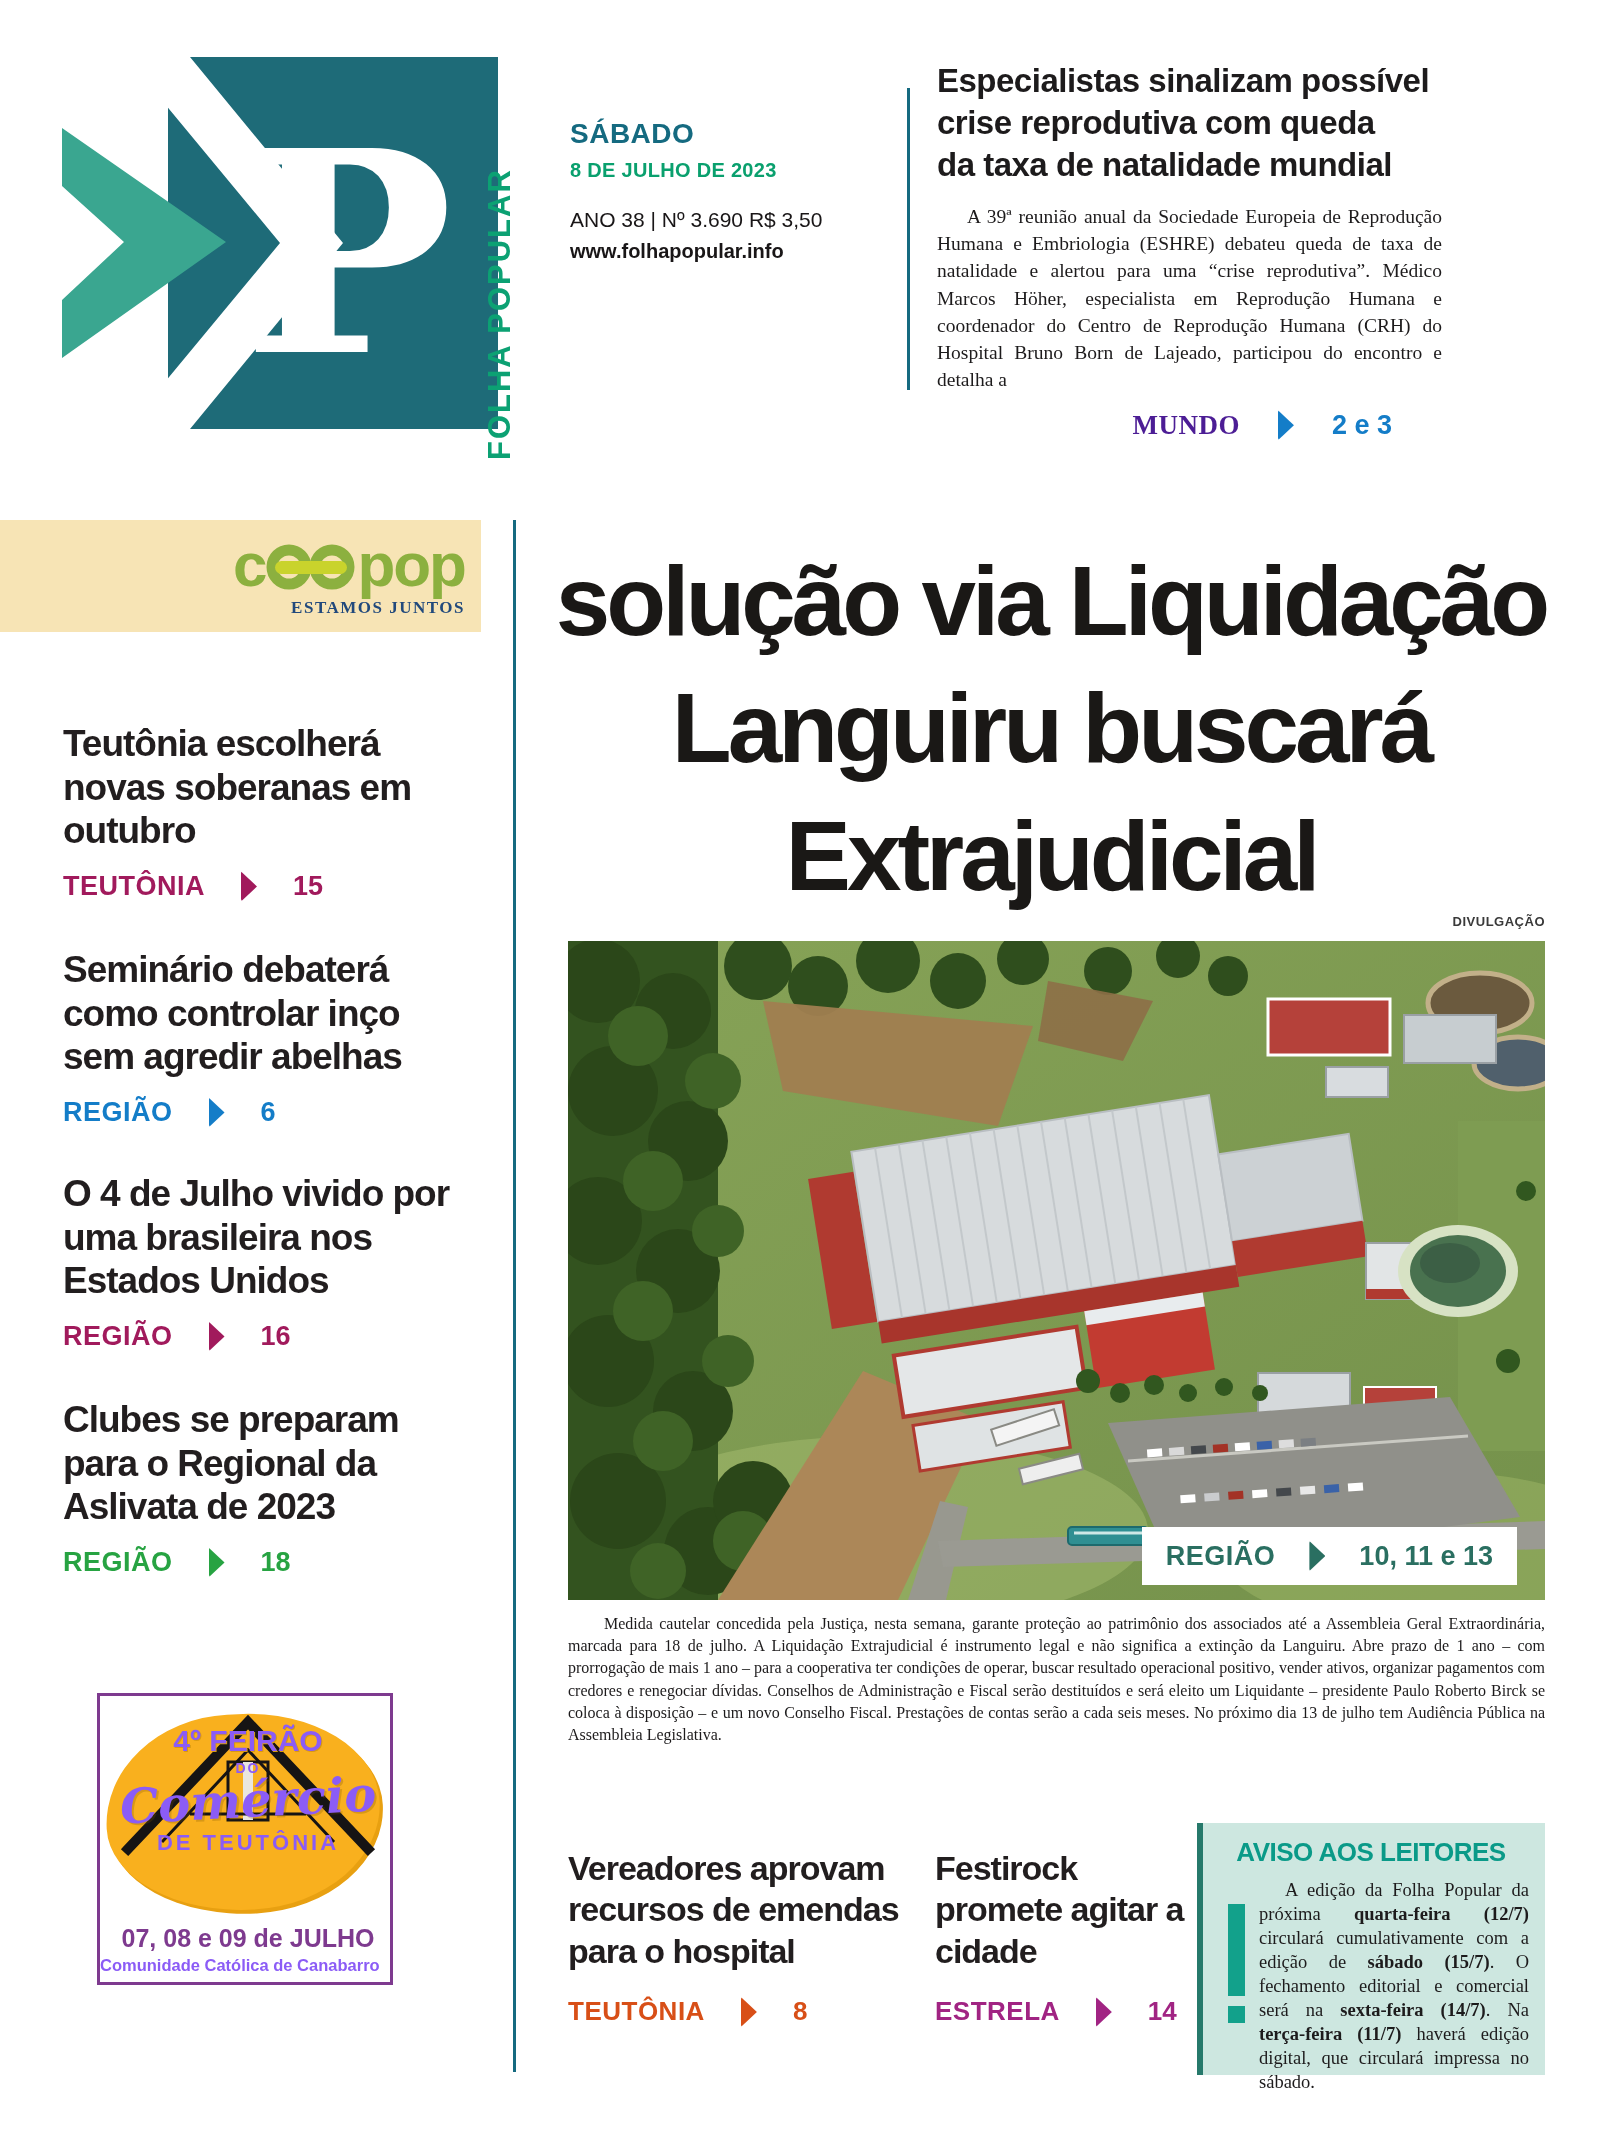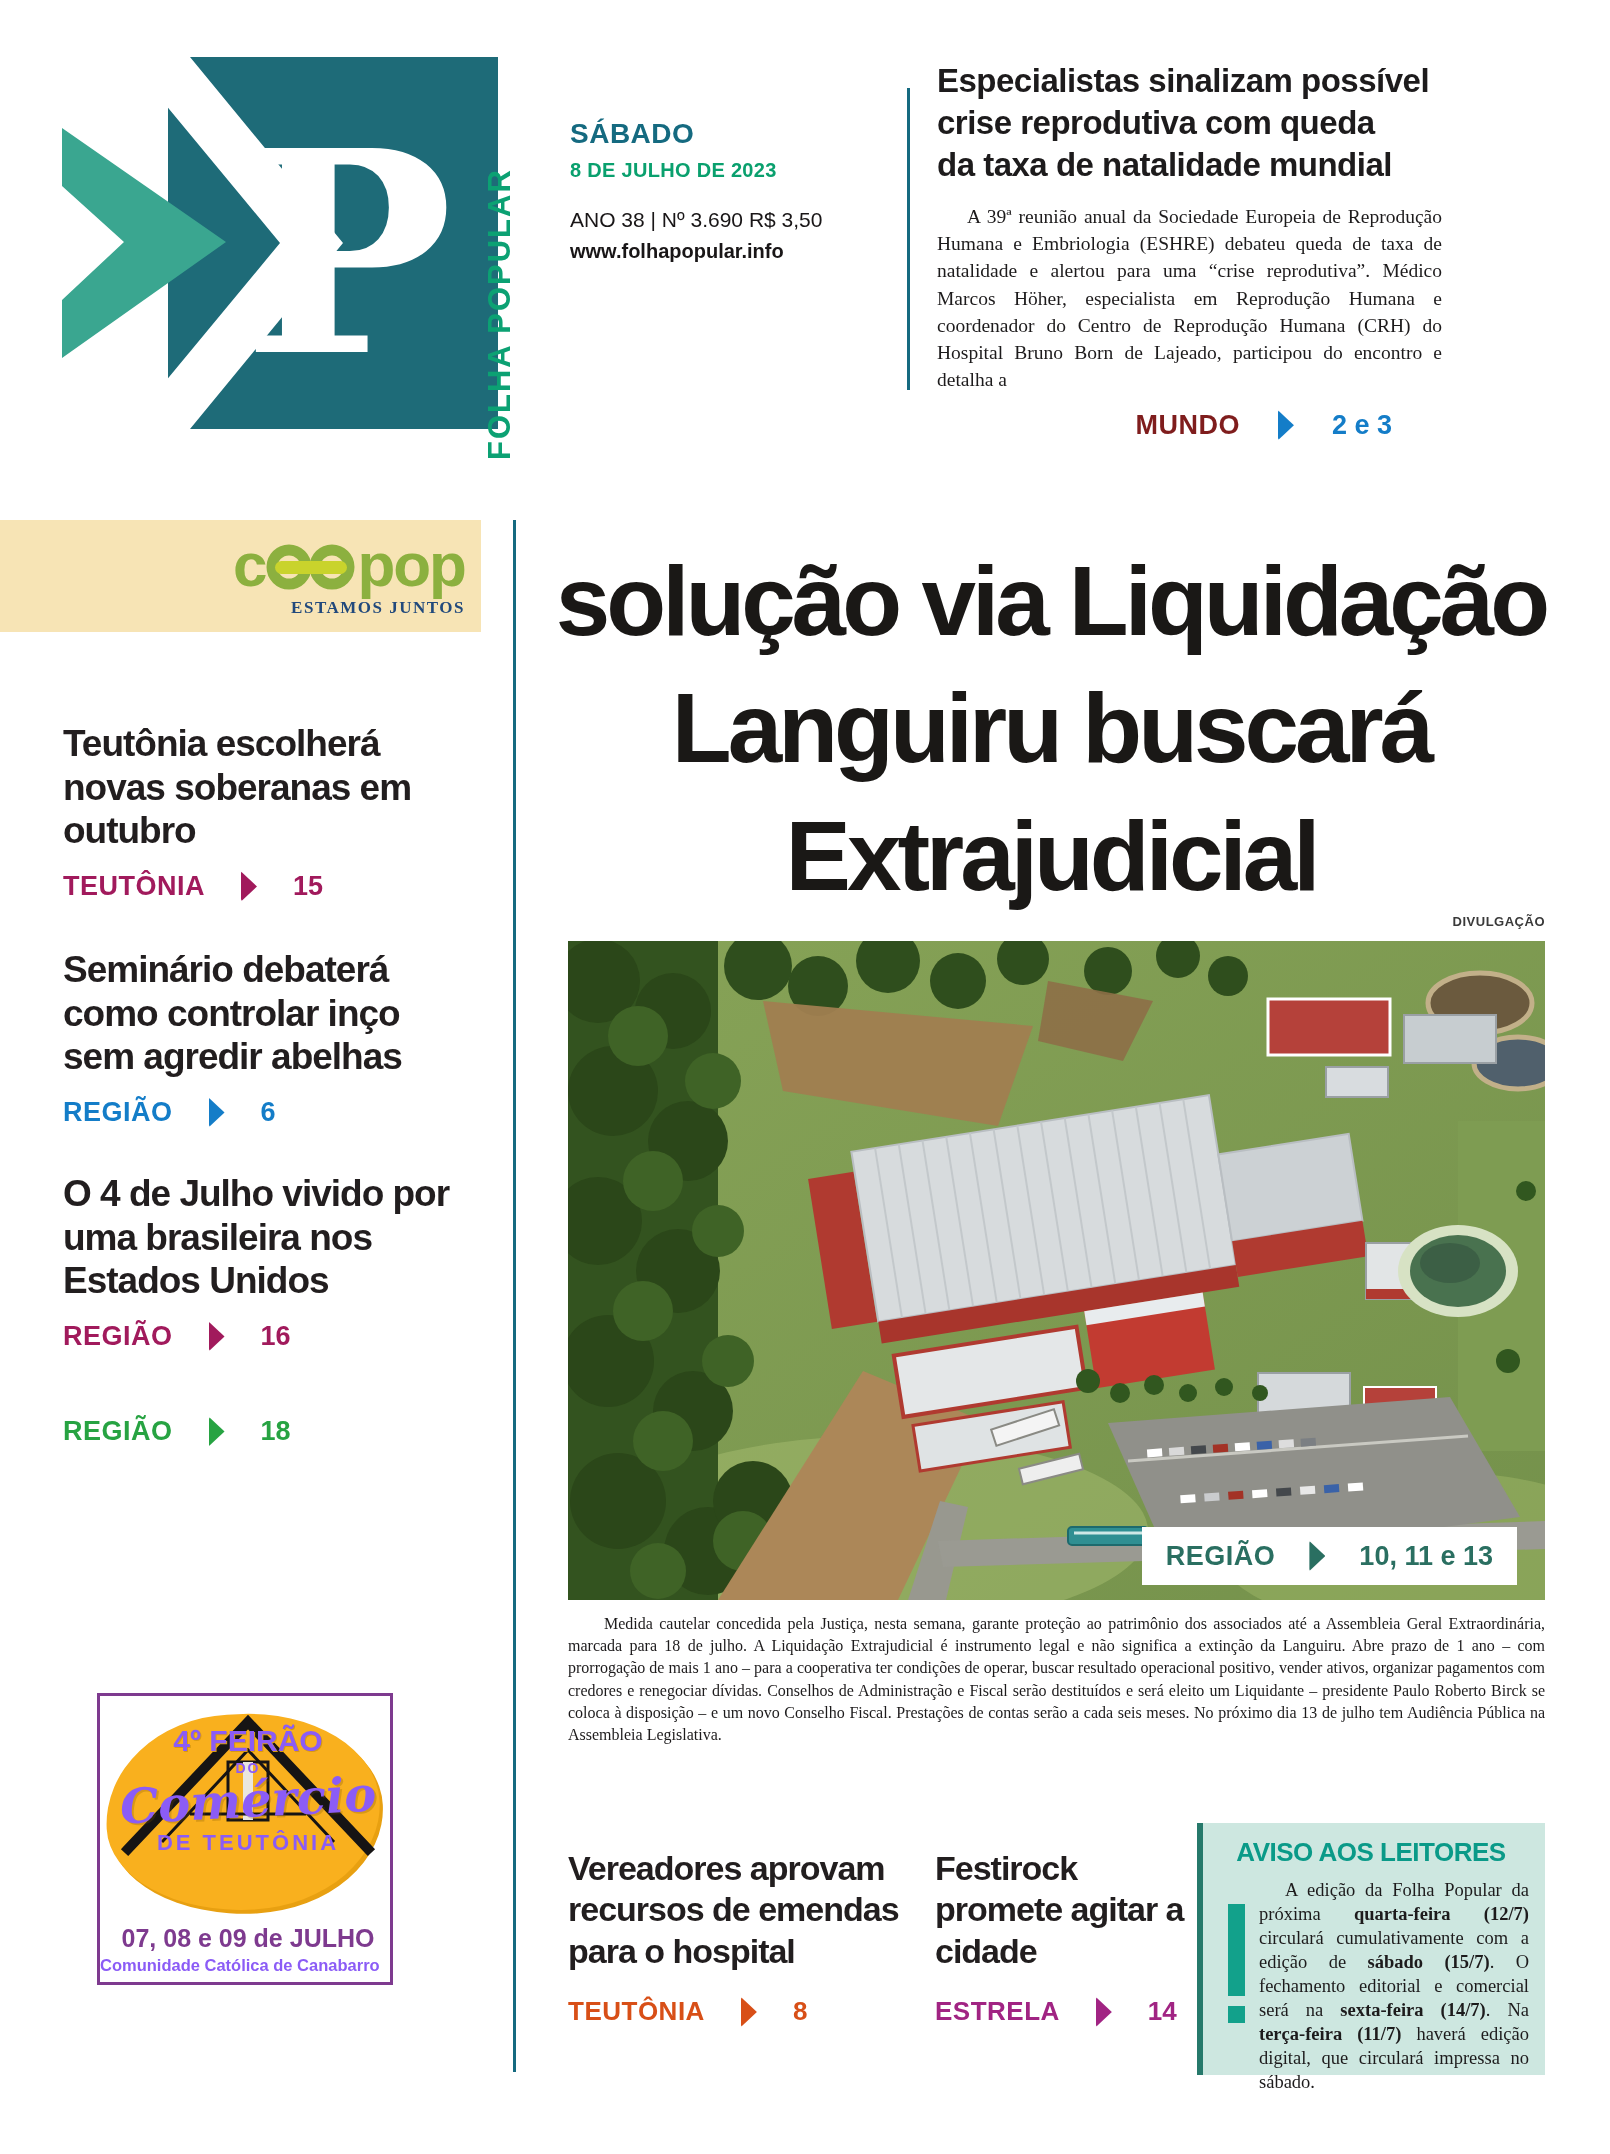--- a/index.html
+++ b/index.html
@@ -122,21 +122,21 @@
   <div class="abs vrule-top"></div>
 
   <div class="abs topstory">
     <h1>
         <div>Especialistas sinalizam possível</div>
         <div>crise reprodutiva com queda</div>
         <div>da taxa de natalidade mundial</div>
       </h1>
     <div class="body">A 39ª reunião anual da Sociedade Europeia de Reprodução Humana e Embriologia (ESHRE) debateu queda de taxa de natalidade e alertou para uma “crise reprodutiva”. Médico Marcos Höher, especialista em Reprodução Humana e coordenador do Centro de Reprodução Humana (CRH) do Hospital Bruno Born de Lajeado, participou do encontro e detalha a</div>
     <div class="tagrow">
-      <span class="tag-section" style="color: #7f1d1d;">MUNDO</span>
+      <span class="tag-section" style="color: #4c1d95; font-family: Liberation Serif, serif;">MUNDO</span>
       <span class="arrow" style="background-color: rgb(20, 125, 200);"></span>
       <span class="tag-page" style="color: rgb(20, 125, 200);">2 e 3</span>
     </div>
   </div>
 
   <div class="abs coopop">
     <div class="coopop-logo">
       <span class="coopop-text">c</span>
       <svg width="92" height="52" viewBox="0 0 92 52">
         <circle cx="24" cy="28" r="17" fill="none" stroke="#8cb03f" stroke-width="11"></circle>
@@ -168,20 +168,21 @@
   </div>
   <div class="abs sstory" style="top:1172px">
     <h2>O 4 de Julho vivido por uma brasileira nos Estados Unidos</h2>
     <div class="tagrow">
       <span class="tag-section" style="color: rgb(161, 26, 92);">REGIÃO</span>
       <span class="arrow" style="background-color: rgb(161, 26, 92);"></span>
       <span class="tag-page" style="color: rgb(161, 26, 92);">16</span>
     </div>
   </div>
   <div class="abs sstory" style="top:1398px">
+    <h2>Clubes se preparam para o Regional da Aslivata de 2023</h2>
     <div class="tagrow">
       <span class="tag-section" style="color: rgb(39, 163, 66);">REGIÃO</span>
       <span class="arrow" style="background-color: rgb(39, 163, 66);"></span>
       <span class="tag-page" style="color: rgb(39, 163, 66);">18</span>
     </div>
   </div>
 
   <div class="abs feirao">
     <div class="blob"></div>
     <svg class="house" viewBox="0 0 296 230">

